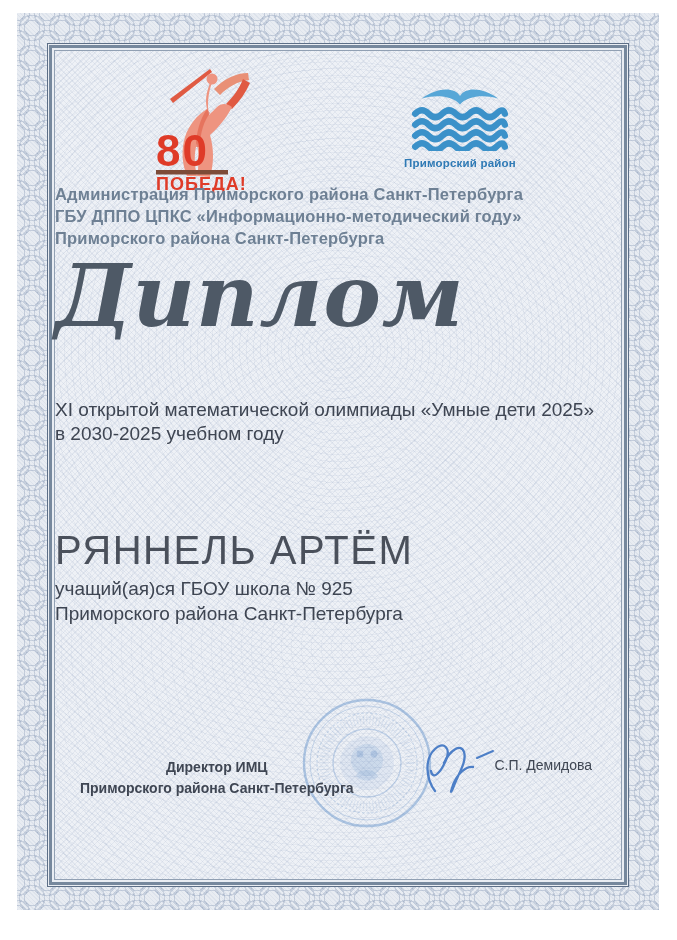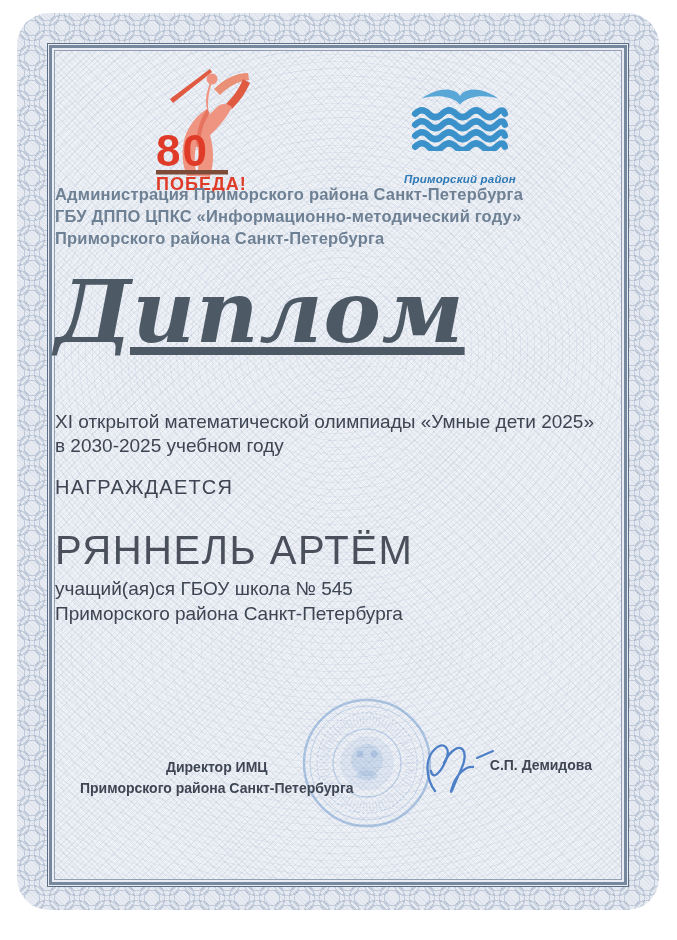--- a/index.html
+++ b/index.html
@@ -10,21 +10,20 @@
   
   .cert{
     position:absolute;top:13px;left:17px;right:18px;bottom:30px;
     background-color:#e8ecf2;
     background-image:
       radial-gradient(circle, rgba(255,255,255,0) 0 7px, rgba(108,130,165,.30) 7px 8.5px, rgba(255,255,255,0) 8.5px 12px, rgba(108,130,165,.26) 12px 13.5px, rgba(255,255,255,0) 13.5px),
       radial-gradient(circle, rgba(255,255,255,0) 0 7px, rgba(108,130,165,.30) 7px 8.5px, rgba(255,255,255,0) 8.5px 12px, rgba(108,130,165,.26) 12px 13.5px, rgba(255,255,255,0) 13.5px),
       repeating-linear-gradient(45deg, rgba(140,160,190,.12) 0 1px, rgba(255,255,255,0) 1px 3px);
     background-size:30px 30px,30px 30px,auto;
     background-position:0 0,15px 15px,0 0;
-    border-radius:32px;
   }
   
   .inner{
     position:absolute;top:38px;left:38px;right:38px;bottom:31px;
     background-color:#eef1f6;
     background-image:
       repeating-linear-gradient(45deg, rgba(145,162,192,.14) 0 1px, rgba(255,255,255,0) 1px 4px),
       repeating-linear-gradient(-45deg, rgba(145,162,192,.14) 0 1px, rgba(255,255,255,0) 1px 4px),
       repeating-radial-gradient(circle at 50% 36%, rgba(130,150,185,.10) 0 1px, rgba(255,255,255,0) 1px 7px),
       repeating-radial-gradient(circle at 56% 72%, rgba(130,150,185,.07) 0 1px, rgba(255,255,255,0) 1px 10px);
@@ -35,34 +34,34 @@
       0 0 0 7px #e9edf3,
       0 0 0 8px #5d6f87;
   }
   .abs{position:absolute;}
   .ctr{left:0;right:0;text-align:left;}
   
   .org-header{
     top:132px;color:#6e8094;font-weight:700;font-size:16.5px;line-height:22px;letter-spacing:.2px;
   }
   .title{
-    top:216px;color:#4e5966;font-family:"DejaVu Serif", serif;font-style:italic;
-    font-weight:600;font-size:86px;line-height:1.05;letter-spacing:1px;text-decoration:underline;
+    top:200px;color:#4e5966;font-family:"DejaVu Serif", serif;font-style:italic;
+    font-weight:600;font-size:86px;line-height:1.05;letter-spacing:1px;
   }
   .grade{top:309px;color:#3f4653;font-weight:700;font-size:20px;letter-spacing:.6px;}
-  .event{top:347px;color:#3e4552;font-weight:400;font-size:19px;line-height:23.5px;margin-top:12px;}
+  .event{top:347px;color:#3e4552;font-weight:400;font-size:19px;line-height:23.5px;}
   .awarded{top:425px;color:#3e4552;font-weight:400;font-size:20px;letter-spacing:1.2px;}
   .name{top:477px;color:#4a505b;font-weight:400;font-size:40px;letter-spacing:1.5px;}
   .recipient{top:526px;color:#3e4552;font-weight:400;font-size:19px;line-height:24.5px;}
   .director{left:25px;top:706px;color:#3f4653;font-weight:700;font-size:14px;line-height:21px;text-align:center;}
-  .signer{right:29px;top:706px;color:#3f4653;font-weight:700;font-size:14px;}
+  .signer{right:29px;top:706px;color:#3f4653;font-weight:400;font-size:14px;}
   
   .victory-logo{left:85px;top:12px;width:135px;height:130px;}
   .district-logo{left:340px;top:34px;width:130px;height:84px;text-align:center;}
-  .district-caption{margin-top:18px;color:#2f7ab5;font-weight:700;font-size:11.5px;letter-spacing:.2px;font-style:italic;}
+  .district-caption{margin-top:2px;color:#2f7ab5;font-weight:700;font-size:11.5px;letter-spacing:.2px;}
   .stamp{left:245px;top:645px;width:134px;height:134px;opacity:.85;}
   .signature{left:362px;top:676px;width:88px;height:84px;}
 </style>
 </head>
 <body>
 
 <div class="cert">
   <div class="inner">
 
     <svg class="abs victory-logo" viewBox="0 0 135 130">
@@ -104,26 +103,25 @@
     </div>
 
     <div class="abs ctr title">Диплом</div>
 
 
     <div class="abs ctr event">
       <div>XI открытой математической олимпиады «Умные дети 2025»</div>
       <div>в 2030-2025 учебном году</div>
     </div>
 
-    <div class="abs ctr awarded">НАГРАЖДАЕТСЯ</div>
 
     <div class="abs ctr name">РЯННЕЛЬ АРТЁМ</div>
 
     <div class="abs ctr recipient">
-      <div>учащий(ая)ся ГБОУ школа № 545</div>
+      <div>учащий(ая)ся ГБОУ школа № 925</div>
       <div>Приморского района Санкт-Петербурга</div>
     </div>
 
     <svg class="abs stamp" viewBox="0 0 134 134">
       <circle cx="67" cy="67" r="63" stroke="rgba(96,143,200,.55)" stroke-width="2.4" fill="none"></circle>
       <circle cx="67" cy="67" r="57" stroke="rgba(96,143,200,.35)" stroke-width="1" fill="none"></circle>
       <circle cx="67" cy="67" r="50" stroke="rgba(96,143,200,.32)" stroke-width="1.2" stroke-dasharray="2.5 2" fill="none"></circle>
       <circle cx="67" cy="67" r="43" stroke="rgba(96,143,200,.28)" stroke-width="9" stroke-dasharray="1 2.2" fill="none" opacity=".6"></circle>
       <circle cx="67" cy="67" r="34" stroke="rgba(96,143,200,.38)" stroke-width="1.4" fill="none"></circle>
       <circle cx="67" cy="67" r="27" fill="rgba(116,158,210,.13)"></circle>

